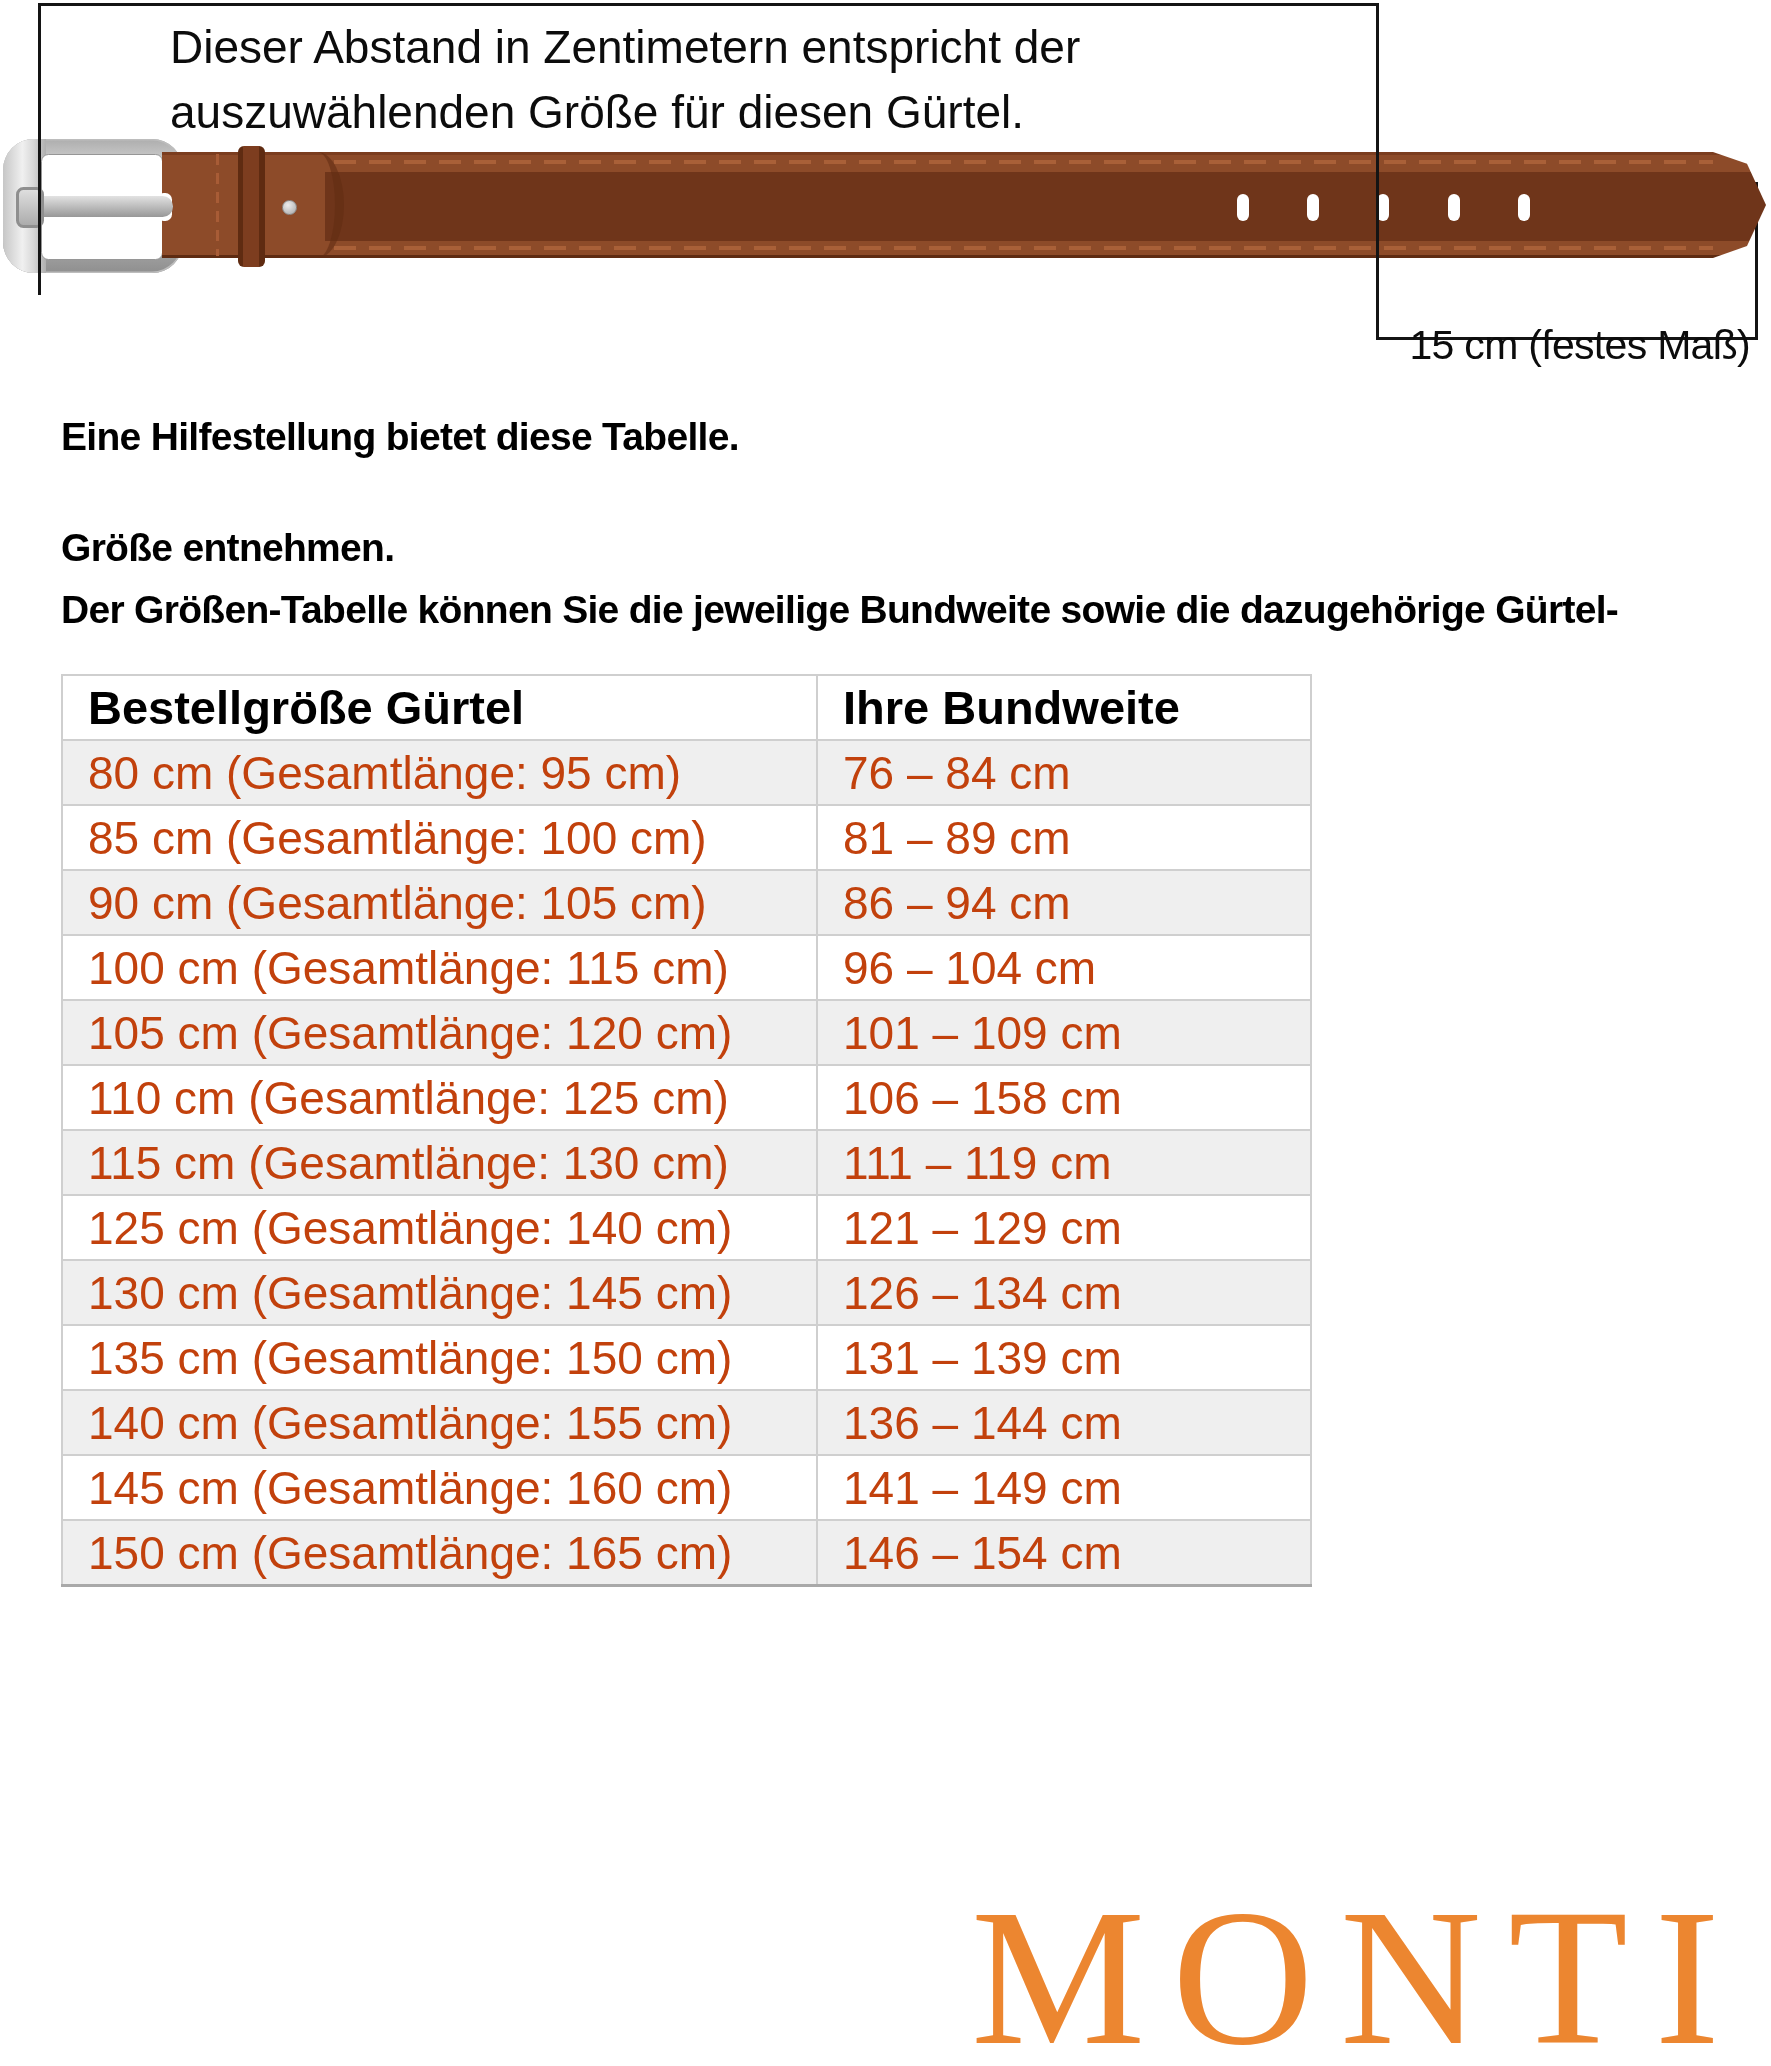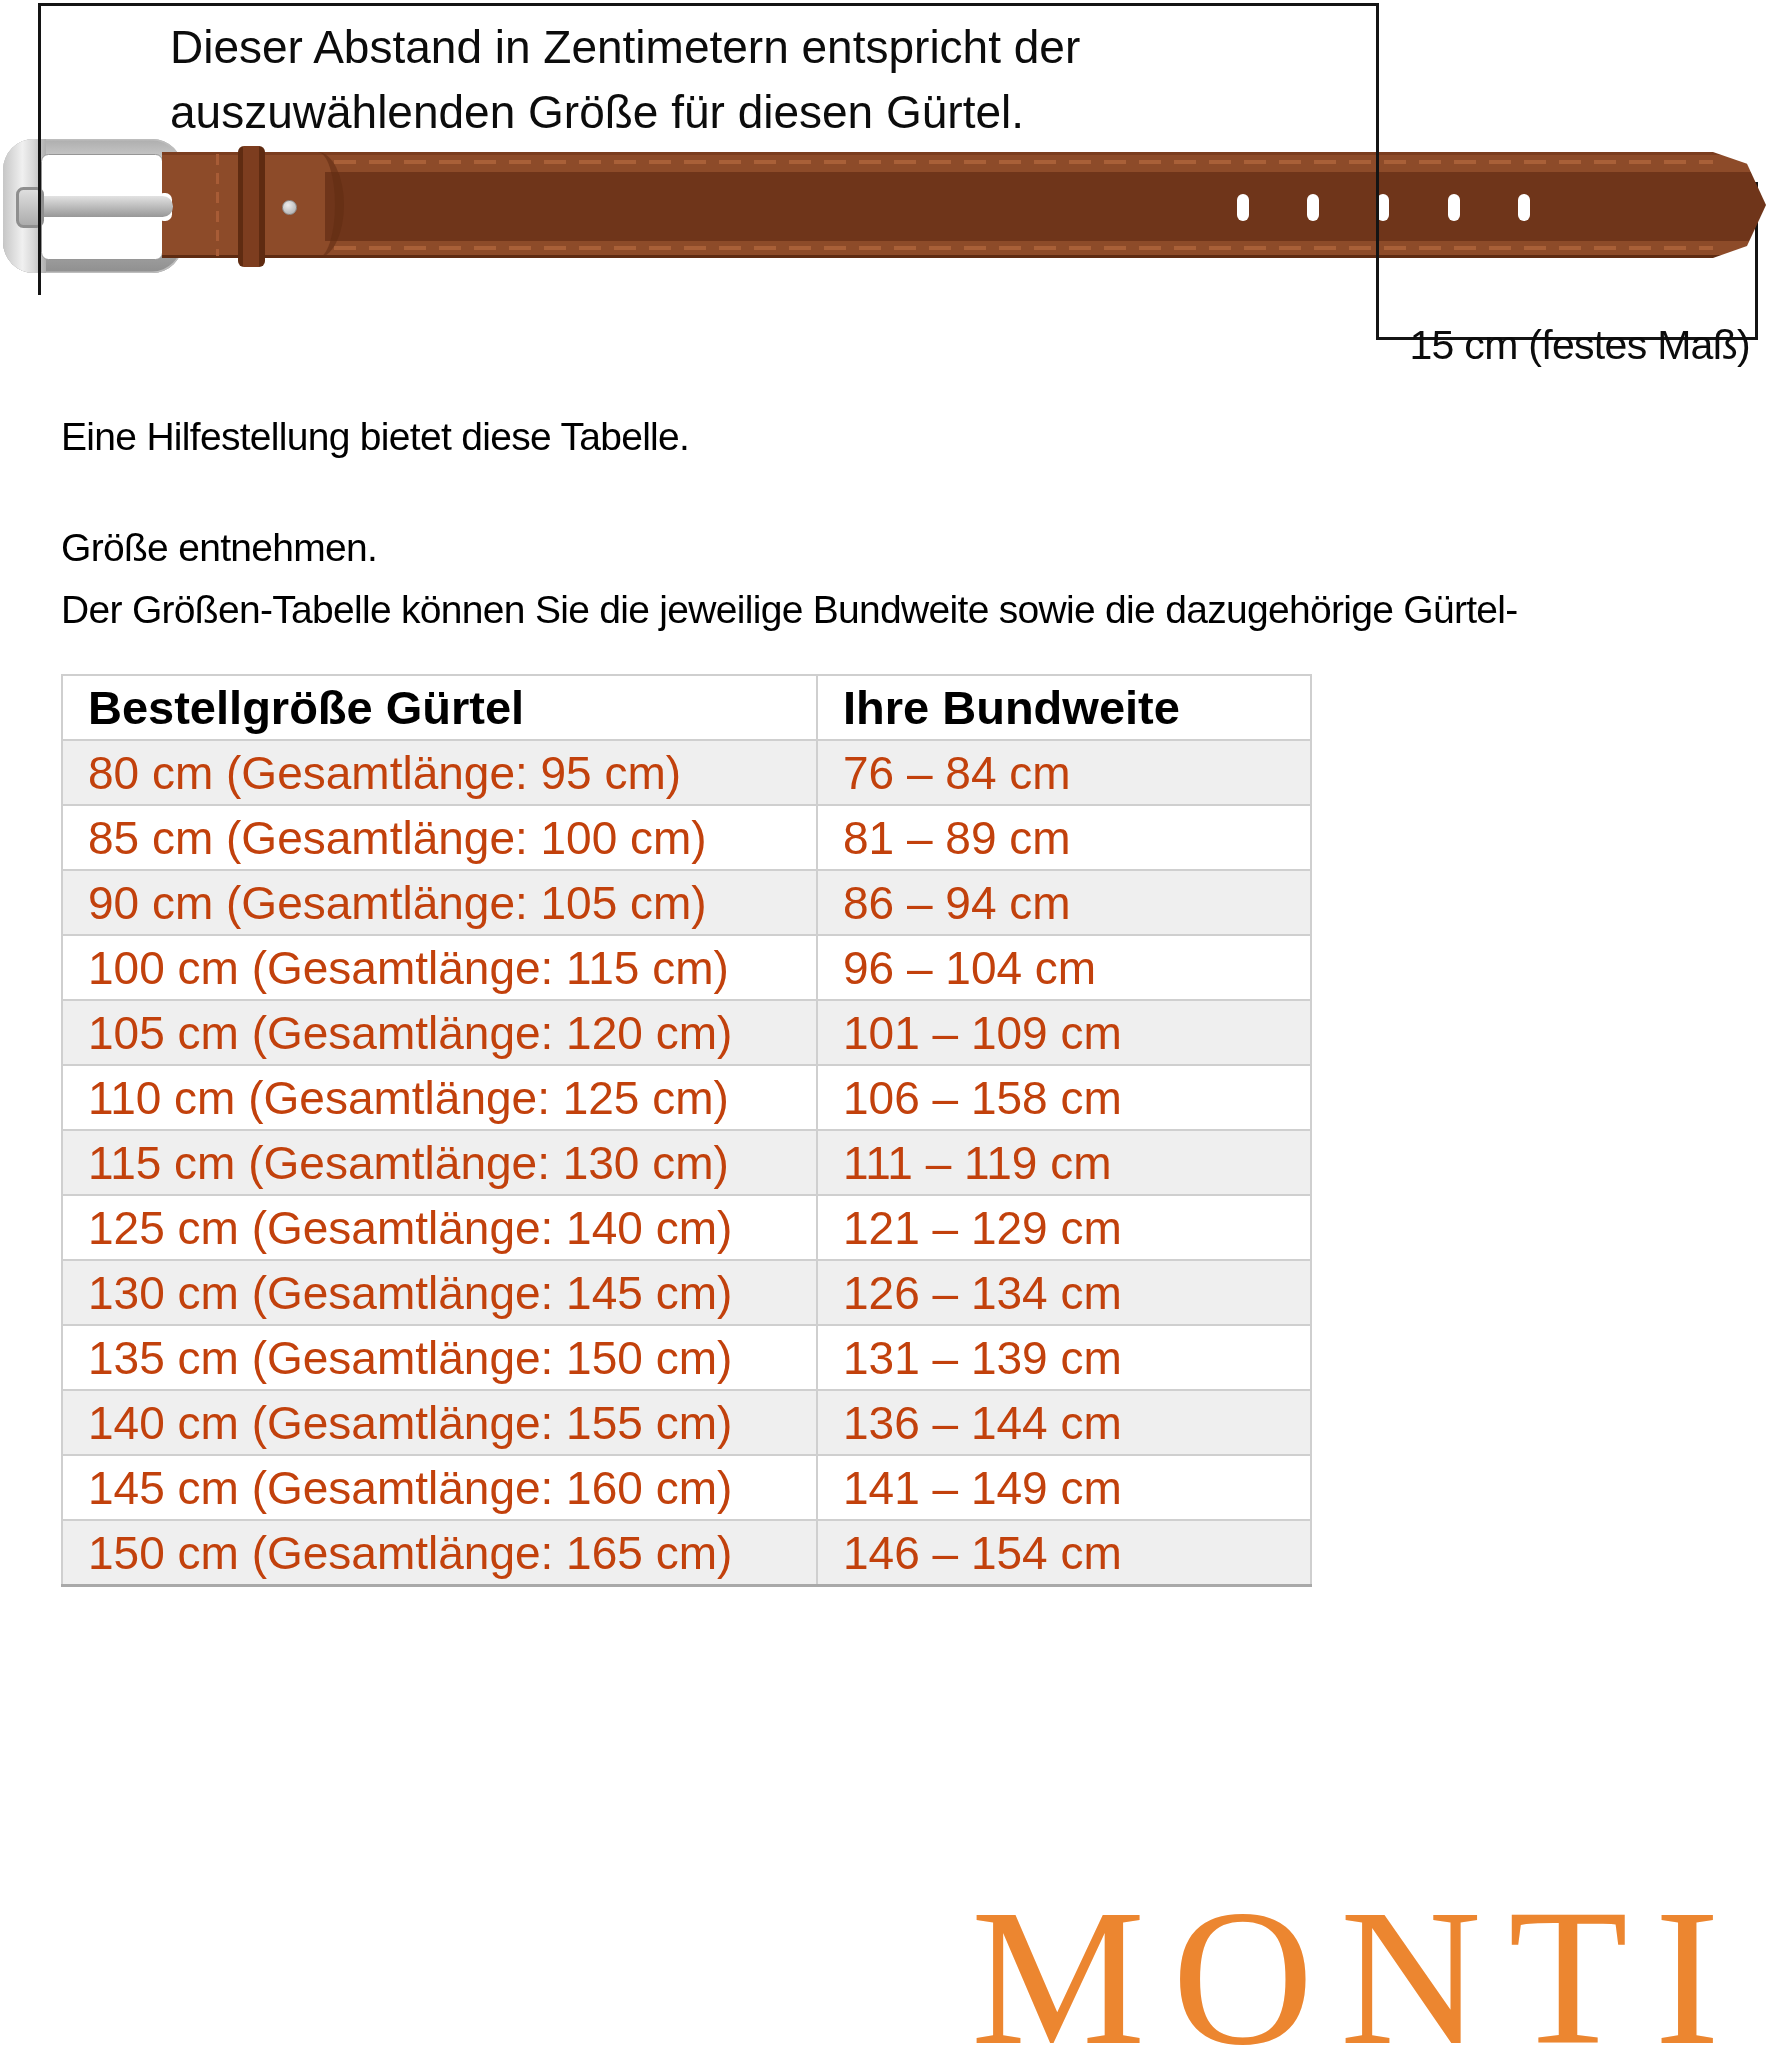--- a/index.html
+++ b/index.html
@@ -76,21 +76,21 @@
   }
   .belt-hole{position:absolute;top:194px;width:11.8px;height:26.6px;border-radius:5.9px;background:#ffffff;}
 
   
   #measure-label{
     position:absolute;left:1388px;top:286px;width:362px;text-align:right;
     font-size:41px;letter-spacing:-0.7px;color:#0c0c0c;white-space:nowrap;margin-top:36px;
   }
 
   
-  .intro{position:absolute;left:61px;font-weight:normal;font-size:39px;letter-spacing:-0.7px;color:#000;white-space:nowrap;}
+  .intro{position:absolute;left:61px;font-weight:bold;font-size:39px;letter-spacing:-0.7px;color:#000;white-space:nowrap;}
   #intro-p1{top:415px;}
   #intro-p2{top:517px;line-height:62px;}
 
   
   #size-table{
     position:absolute;left:61px;top:674px;width:1249px;
     border-collapse:collapse;table-layout:fixed;
     border:2.2px solid #C6C6C6;border-bottom:3px solid #A9A9A9;
   }
   #size-table th,#size-table td{

